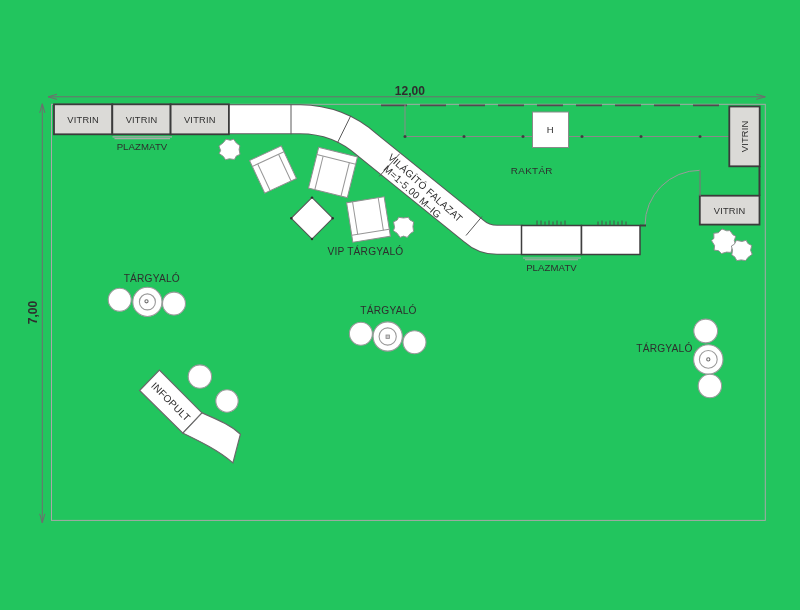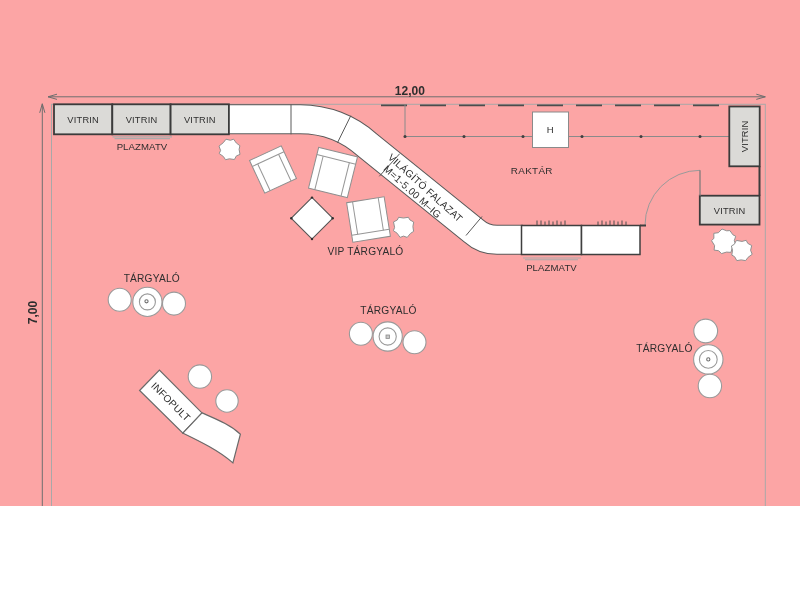--- a/index.html
+++ b/index.html
@@ -1,16 +1,16 @@
 <!DOCTYPE html>
 <html><head>
 <meta charset="utf-8">
 <style>
 html,body{margin:0;padding:0;background:#fff;}
-#plan{position:relative;width:800px;height:506px;background:#fca5a5;overflow:hidden;}
+#plan{position:relative;width:800px;height:610px;background:#22c55e;overflow:hidden;}
 svg{position:absolute;left:0;top:0;}
 text{font-family:"Liberation Sans",sans-serif;fill:#2e2e2e;}
 </style>
 </head>
 <body>
 <div id="plan">
 <svg width="800" height="610" viewBox="0 0 800 610">
 
 <rect x="51.5" y="104.3" width="713.8" height="416.1" fill="none" stroke="#a8a8a8" stroke-width="1"></rect>
 

